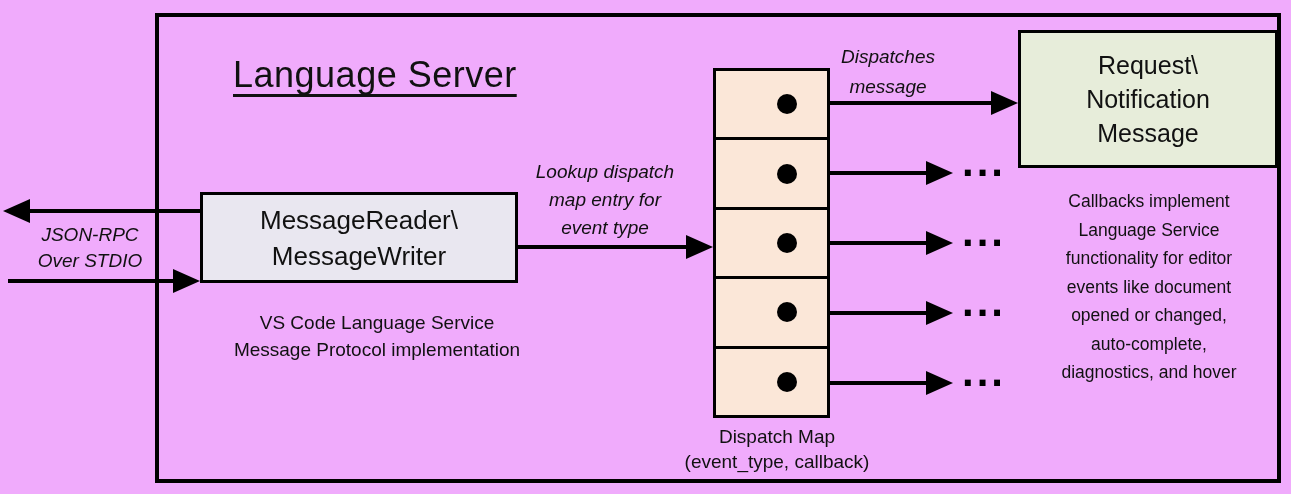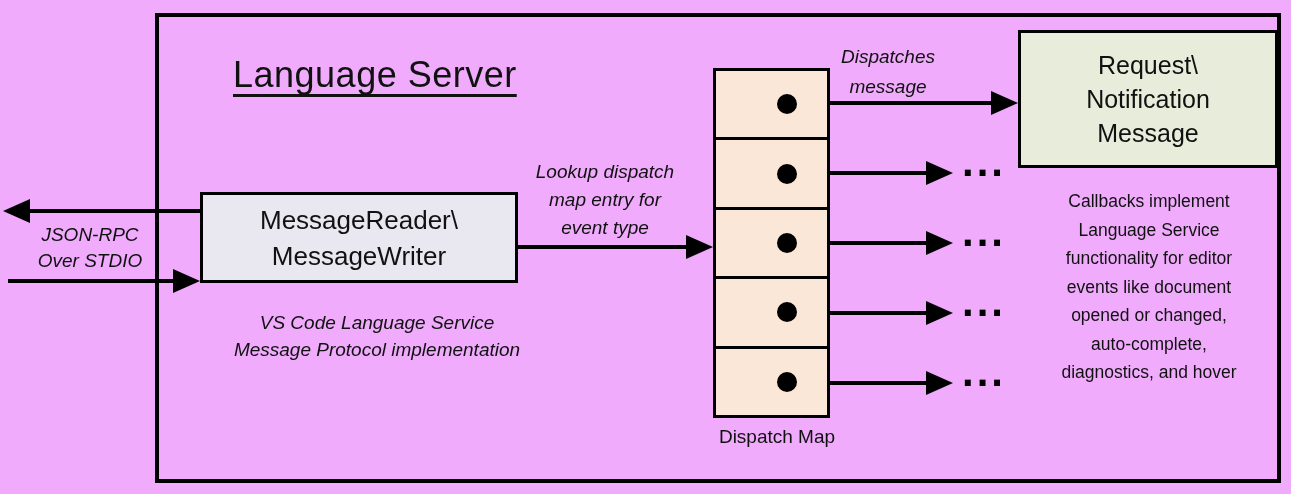--- a/index.html
+++ b/index.html
@@ -22,21 +22,21 @@
   #reader-box{left:200px;top:192px;width:318px;height:91px;background:#e9e7f0;font-size:26px;line-height:36px;}
   #callback-box{left:1018px;top:30px;width:260px;height:138px;background:#e7edda;font-size:25px;line-height:34px;}
   
   #dispatch-map{left:713px;top:68px;width:117px;height:350px;border:3.5px solid #000;box-sizing:border-box;background:#fbe7d8;display:flex;flex-direction:column;}
   .map-cell{position:relative;flex:1;border-bottom:3px solid #000;display:flex;align-items:center;justify-content:flex-end;padding-right:30px;}
   .map-cell:last-child{border-bottom:none;}
   .dot{width:20px;height:20px;border-radius:50%;background:#000;}
   
   .caption{text-align:center;font-size:19px;line-height:27px;}
   .flow-label{text-align:center;font-style:italic;font-size:19px;line-height:28px;}
-  #reader-caption{left:197px;top:309px;width:360px;font-style:italic;}
+  #reader-caption{left:197px;top:309px;width:360px;}
   #stdio-label{left:15px;top:222px;width:150px;line-height:26px;}
   #lookup-label{left:515px;top:158px;width:180px;}
   #dispatches-label{left:823px;top:42px;width:130px;line-height:30px;}
   #map-caption{left:657px;top:424px;width:240px;line-height:25px;}
   #right-note{left:1018px;top:187px;width:262px;text-align:center;font-size:17.5px;line-height:28.5px;}
   .ellipsis{position:absolute;font-size:42px;font-weight:700;letter-spacing:3px;line-height:42px;color:#000;}
 </style>
 </head>
 <body>
 
@@ -110,20 +110,21 @@
       </div>
     <div class="map-cell">
         <div class="dot"></div>
       </div>
     <div class="map-cell">
         <div class="dot"></div>
       </div>
   </div>
   <div class="abs caption" id="map-caption">
     <div>Dispatch Map</div>
+    <div>(event_type, callback)</div>
   </div>
 
   <div class="abs node" id="callback-box">
     <div>Request\</div>
     <div>Notification</div>
     <div>Message</div>
   </div>
 
   <div class="abs" id="right-note">
     <div>Callbacks implement</div>

